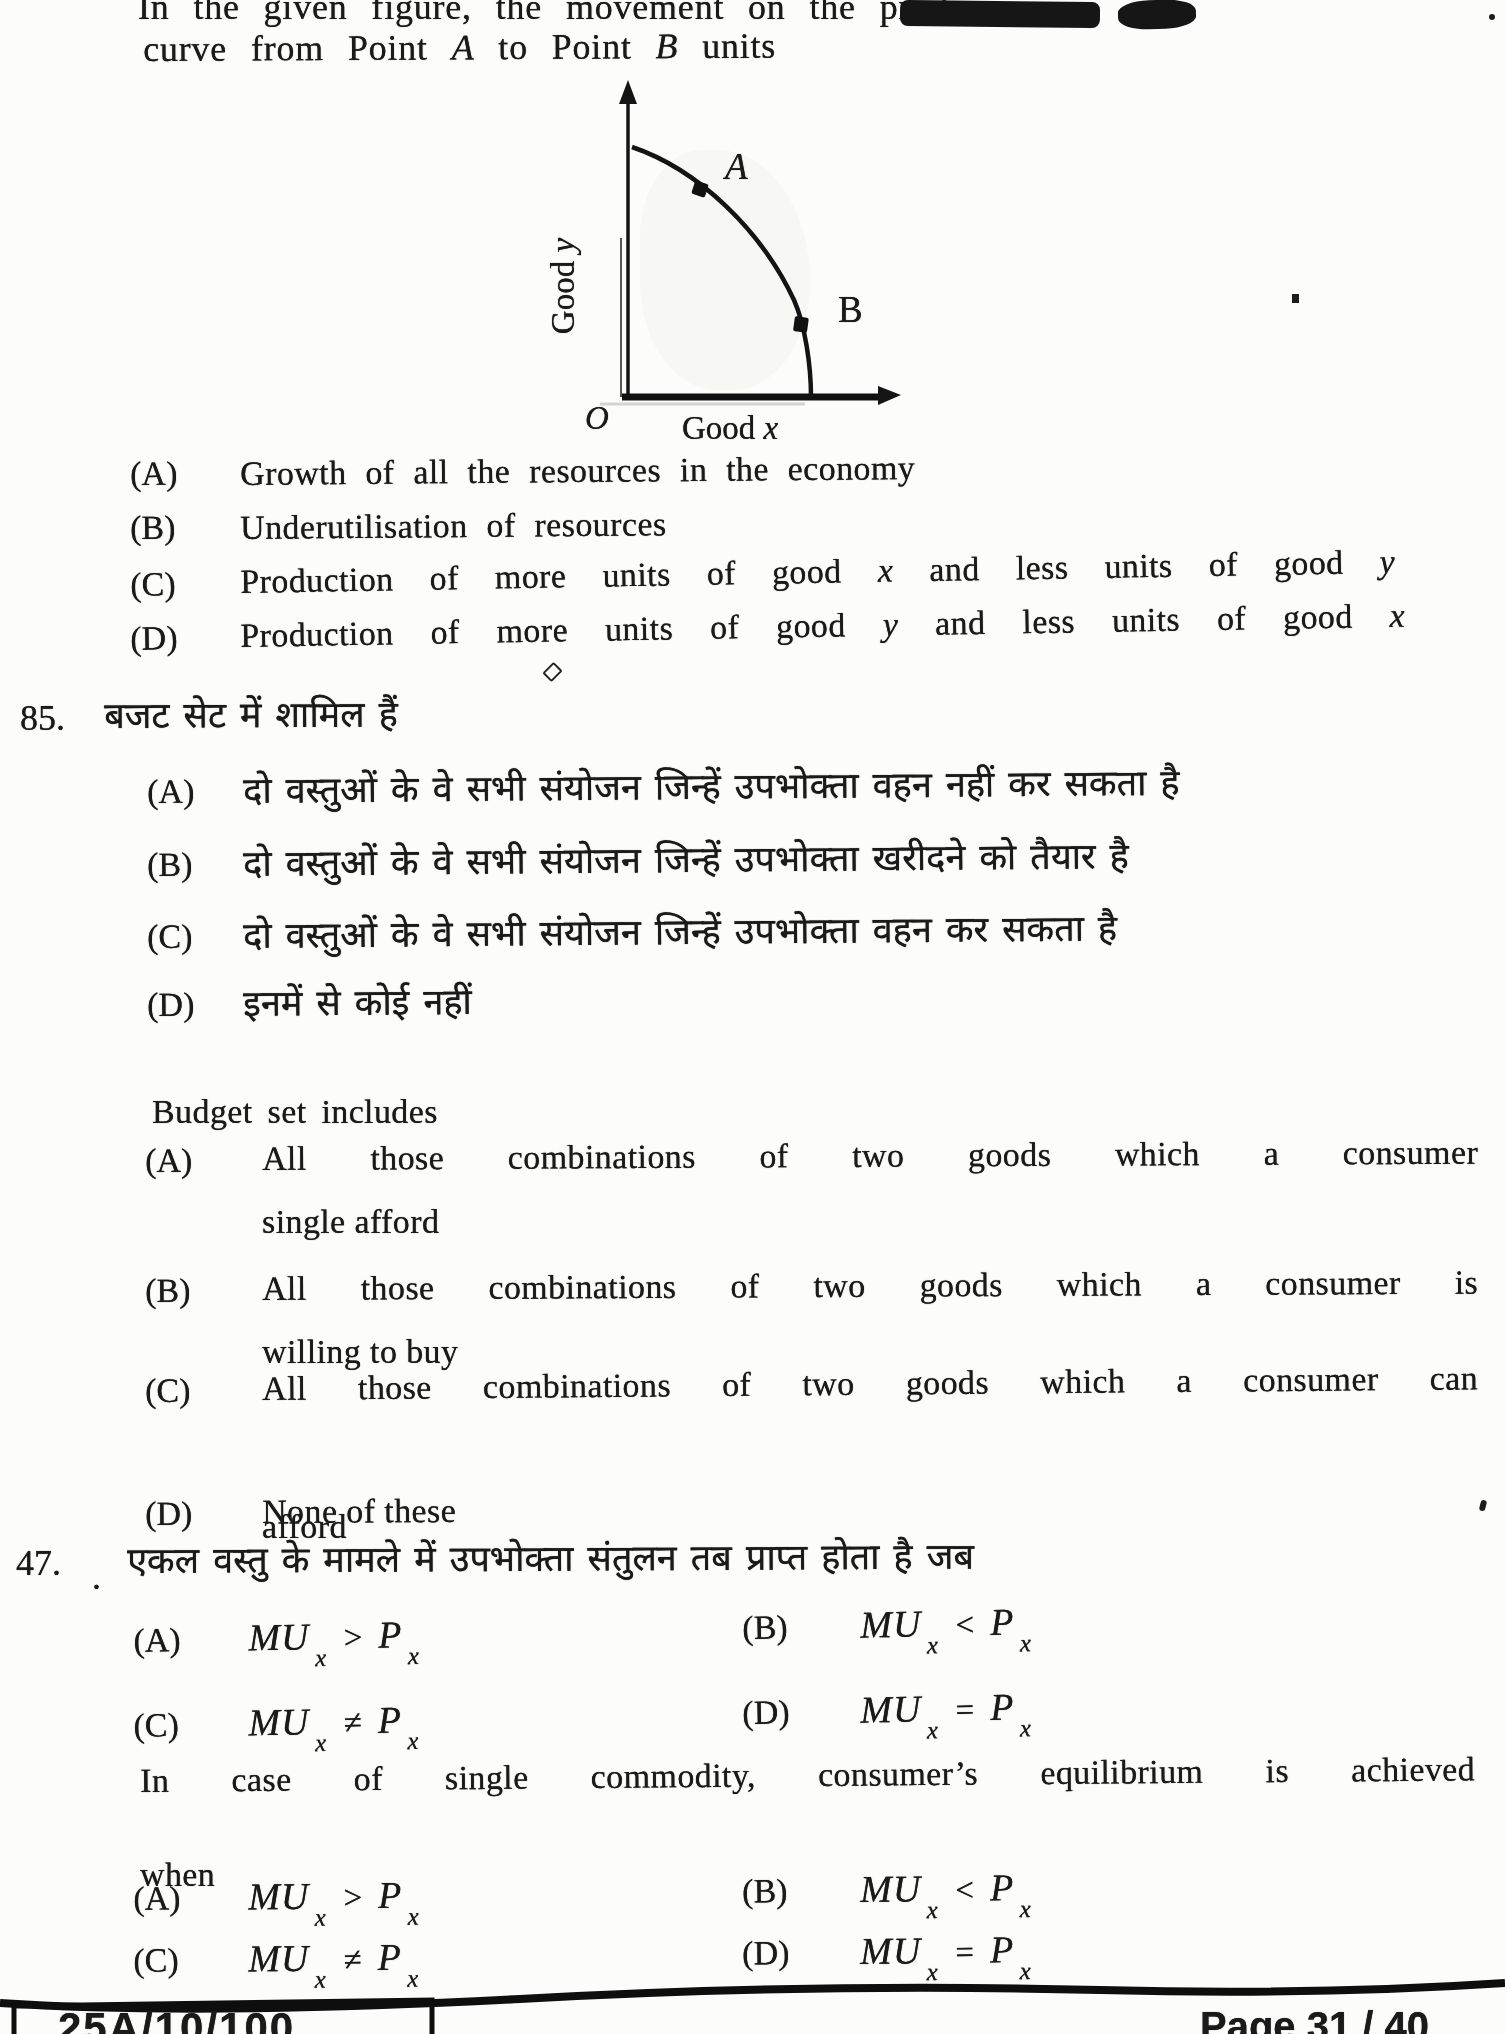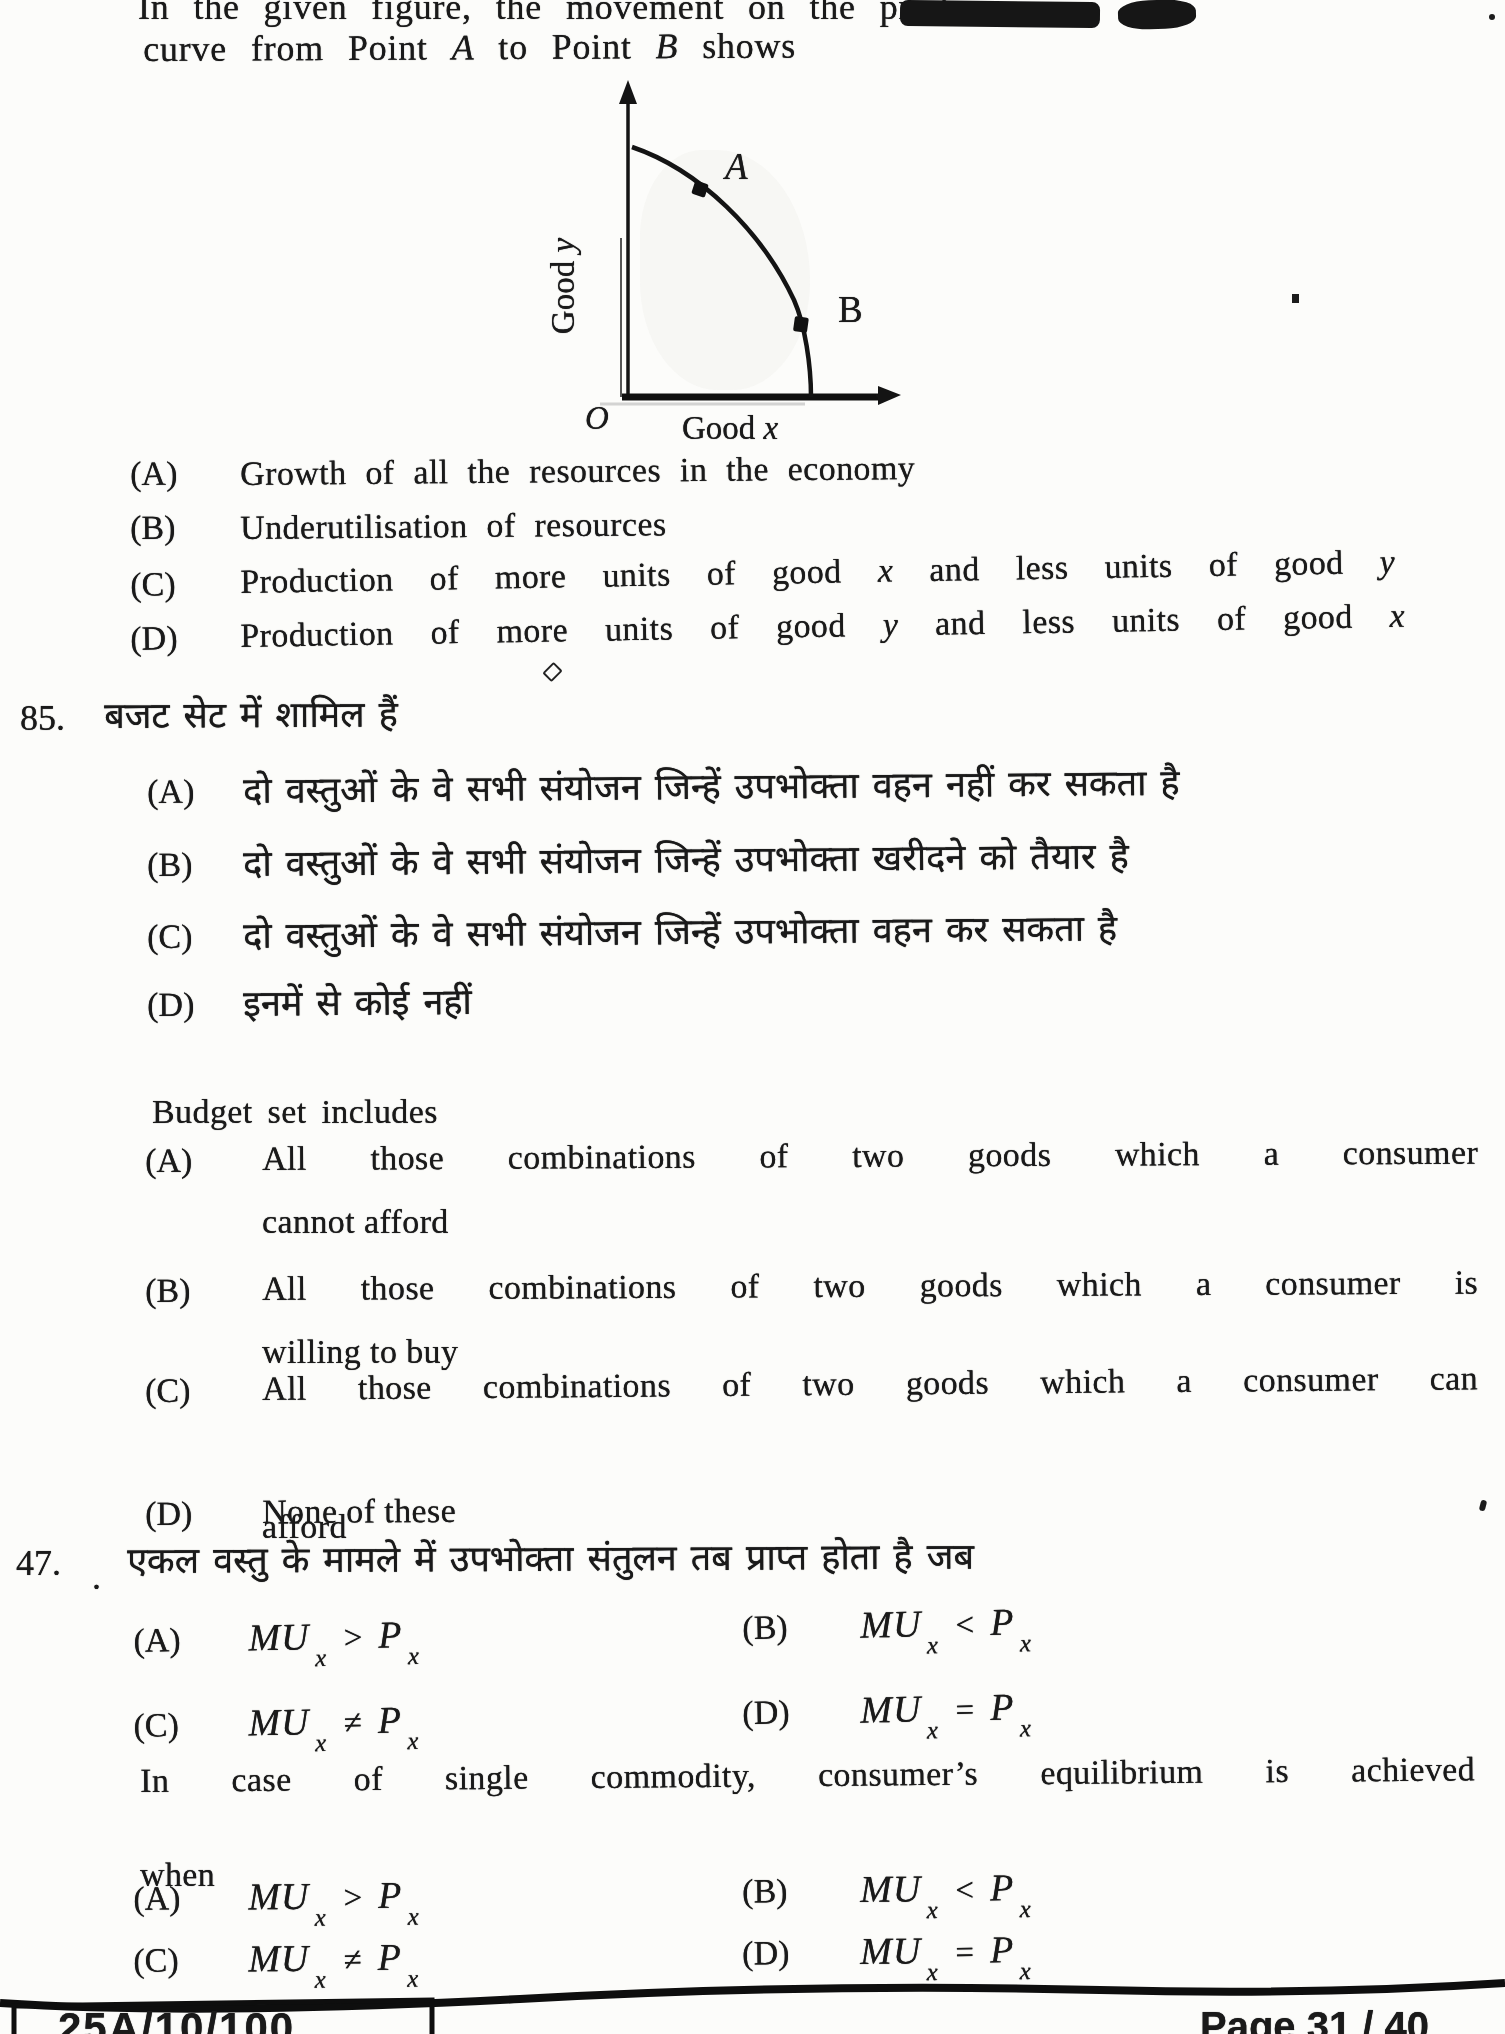--- a/index.html
+++ b/index.html
@@ -41,21 +41,21 @@
 <body>
 
 <div class="page">
 
   <div class="ln big" style="left:138px;top:-14px;word-spacing:14px;letter-spacing:.8px;">In the given figure, the movement on the produ</div>
   <div class="smudge" style="left:900px;top:1px;width:200px;height:26px;transform:rotate(.6deg);"></div>
   <div class="smudge" style="left:1118px;top:0px;width:78px;height:29px;transform:rotate(-2deg);border-radius:40%;"></div>
   <div class="speck" style="left:1489px;top:14px;width:6px;height:6px;border-radius:50%;"></div>
 
   <div class="ln big r-03" style="left:143px;top:28px;word-spacing:14px;letter-spacing:.8px;">
-    <span>curve from Point </span><i>A</i><span> to Point </span><i>B</i><span> shows</span>
+    <span>curve from Point </span><i>A</i><span> to Point </span><i>B</i><span> units</span>
   </div>
 
   <div class="figwash"></div>
   <svg class="abs" style="left:0;top:0;" width="1505" height="2034" viewBox="0 0 1505 2034">
 
     <line x1="628" y1="95" x2="628" y2="399" stroke="#141414" stroke-width="3.5"></line>
     <line x1="621" y1="238" x2="621" y2="397" stroke="#555" stroke-width="2" opacity="“.45"></line>
     <polygon points="628,80 619,104 637,104" fill="#141414"></polygon>
 
     <line x1="622" y1="397" x2="880" y2="397" stroke="#101010" stroke-width="7"></line>
@@ -118,21 +118,21 @@
   <div class="ln lbl r-05" style="left:147px;top:918px;">(C)</div>
   <div class="ln hi r-05" style="left:243px;top:910px;">दो वस्तुओं के वे सभी संयोजन जिन्हें उपभोक्ता वहन कर सकता है</div>
 
   <div class="ln lbl r-05" style="left:147px;top:986px;">(D)</div>
   <div class="ln hi r-05" style="left:243px;top:978px;">इनमें से कोई नहीं</div>
 
   <div class="ln eng" style="left:152px;top:1093px;word-spacing:6px;">Budget set includes</div>
 
   <div class="ln lbl r-03" style="left:145px;top:1142px;">(A)</div>
   <div class="abs eng just r-03" style="left:262px;top:1140px;width:1216px;">All those combinations of two goods which a consumer</div>
-  <div class="ln eng" style="left:262px;top:1203px;">cannot afford</div>
+  <div class="ln eng" style="left:262px;top:1203px;">single afford</div>
 
   <div class="ln lbl r-03" style="left:145px;top:1272px;">(B)</div>
   <div class="abs eng just r-03" style="left:262px;top:1270px;width:1216px;">All those combinations of two goods which a consumer is</div>
   <div class="ln eng" style="left:262px;top:1333px;font-family:Liberation Serif, serif;">willing to buy</div>
 
   <div class="ln lbl r-05" style="left:145px;top:1372px;">(C)</div>
   <div class="abs eng just r-05" style="left:262px;top:1370px;width:1216px;">All those combinations of two goods which a consumer can</div>
   <div class="ln eng" style="left:262px;top:1508px;">afford</div>
 
   <div class="ln lbl r-03" style="left:145px;top:1495px;">(D)</div>

